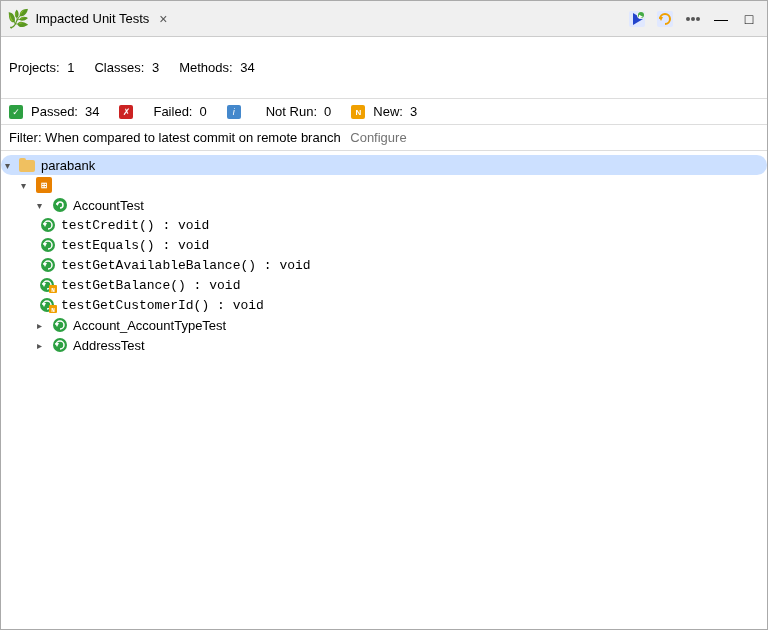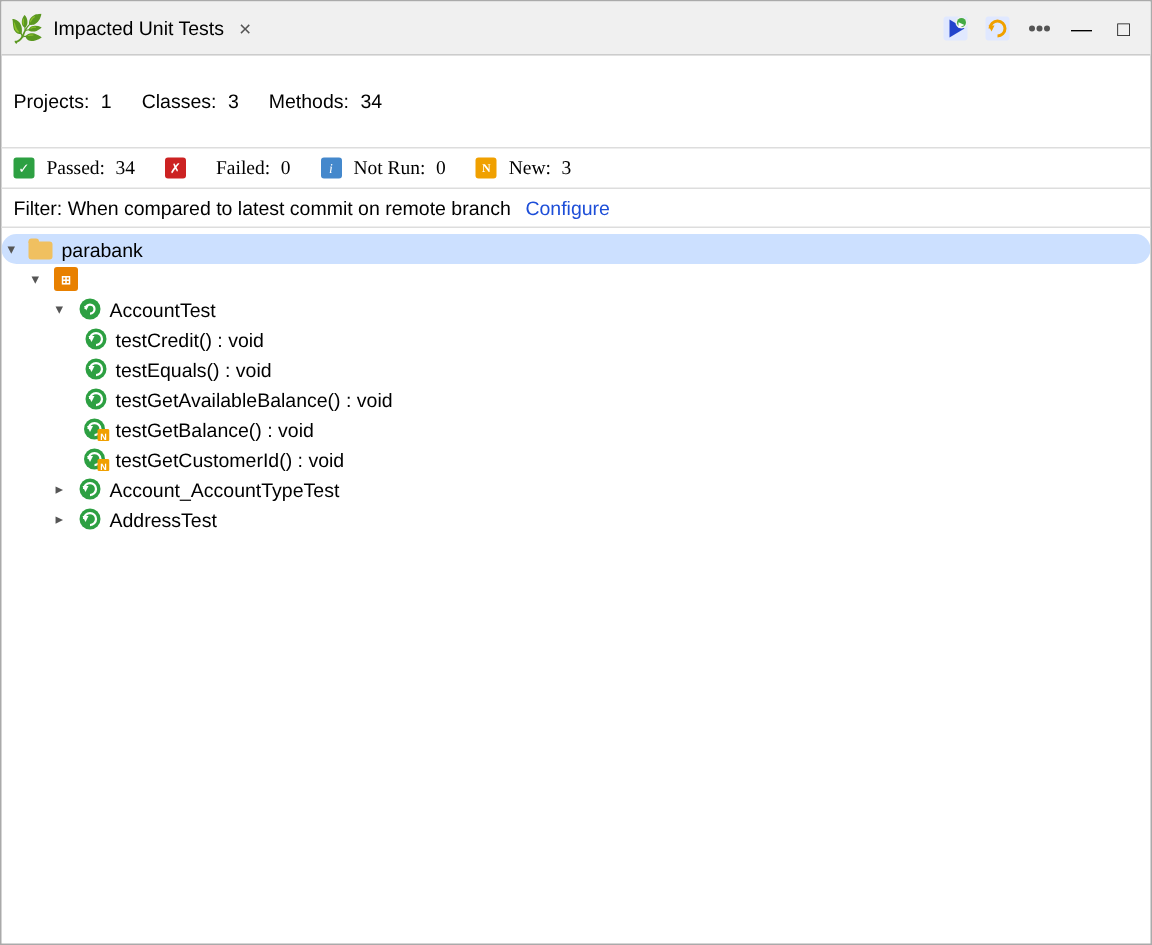--- a/index.html
+++ b/index.html
@@ -69,31 +69,30 @@
       font-size: 13px;
       border-bottom: 1px solid #ddd;
       display: flex;
       gap: 20px;
       align-items: center;
     }
     .status-item {
       display: flex;
       align-items: center;
       gap: 4px;
-      font-family: Liberation Serif, serif;
     }
 
     
     .filter-row {
       padding: 5px 8px;
       font-size: 13px;
       border-bottom: 1px solid #ddd;
     }
     .filter-link {
-      color: #1d4ed8;
+      color: #737373;
       cursor: pointer;
       text-decoration: none;
     }
 
     
     .tree-panel {
       padding: 4px 0;
       overflow: auto;
     }
 
@@ -122,21 +121,21 @@
       justify-content: center;
     }
     .tree-item .node-label {
       font-size: 13px;
     }
 
     
     .indent-0 { padding-left: 4px; border-radius: 10px; }
     .indent-1 { padding-left: 20px; }
     .indent-2 { padding-left: 36px; }
-    .indent-3 { padding-left: 40px; }
+    .indent-3 { padding-left: 24px; font-family: Liberation Mono, monospace; }
 
     
     .status-passed-icon {
       display: inline-block;
       width: 14px;
       height: 14px;
       background: #2da042;
       border-radius: 2px;
       position: relative;
     }
@@ -318,21 +317,21 @@
       <span style="margin-left:4px;">Passed:</span>
       <span style="margin-left:3px;">34</span>
     </span>
     <span class="status-item">
       <span class="status-failed-icon"></span>
       <span style="margin-left:16px;">Failed:</span>
       <span style="margin-left:3px;">0</span>
     </span>
     <span class="status-item">
       <span class="status-notrun-icon"></span>
-      <span style="margin-left:4px;">Not Run:</span>
+      <span style="margin-left:21px;">Not Run:</span>
       <span style="margin-left:3px;">0</span>
     </span>
     <span class="status-item">
       <span class="status-new-icon"></span>
       <span style="margin-left:4px;">New:</span>
       <span style="margin-left:3px;">3</span>
     </span>
   </div>
 
   <div class="filter-row">

